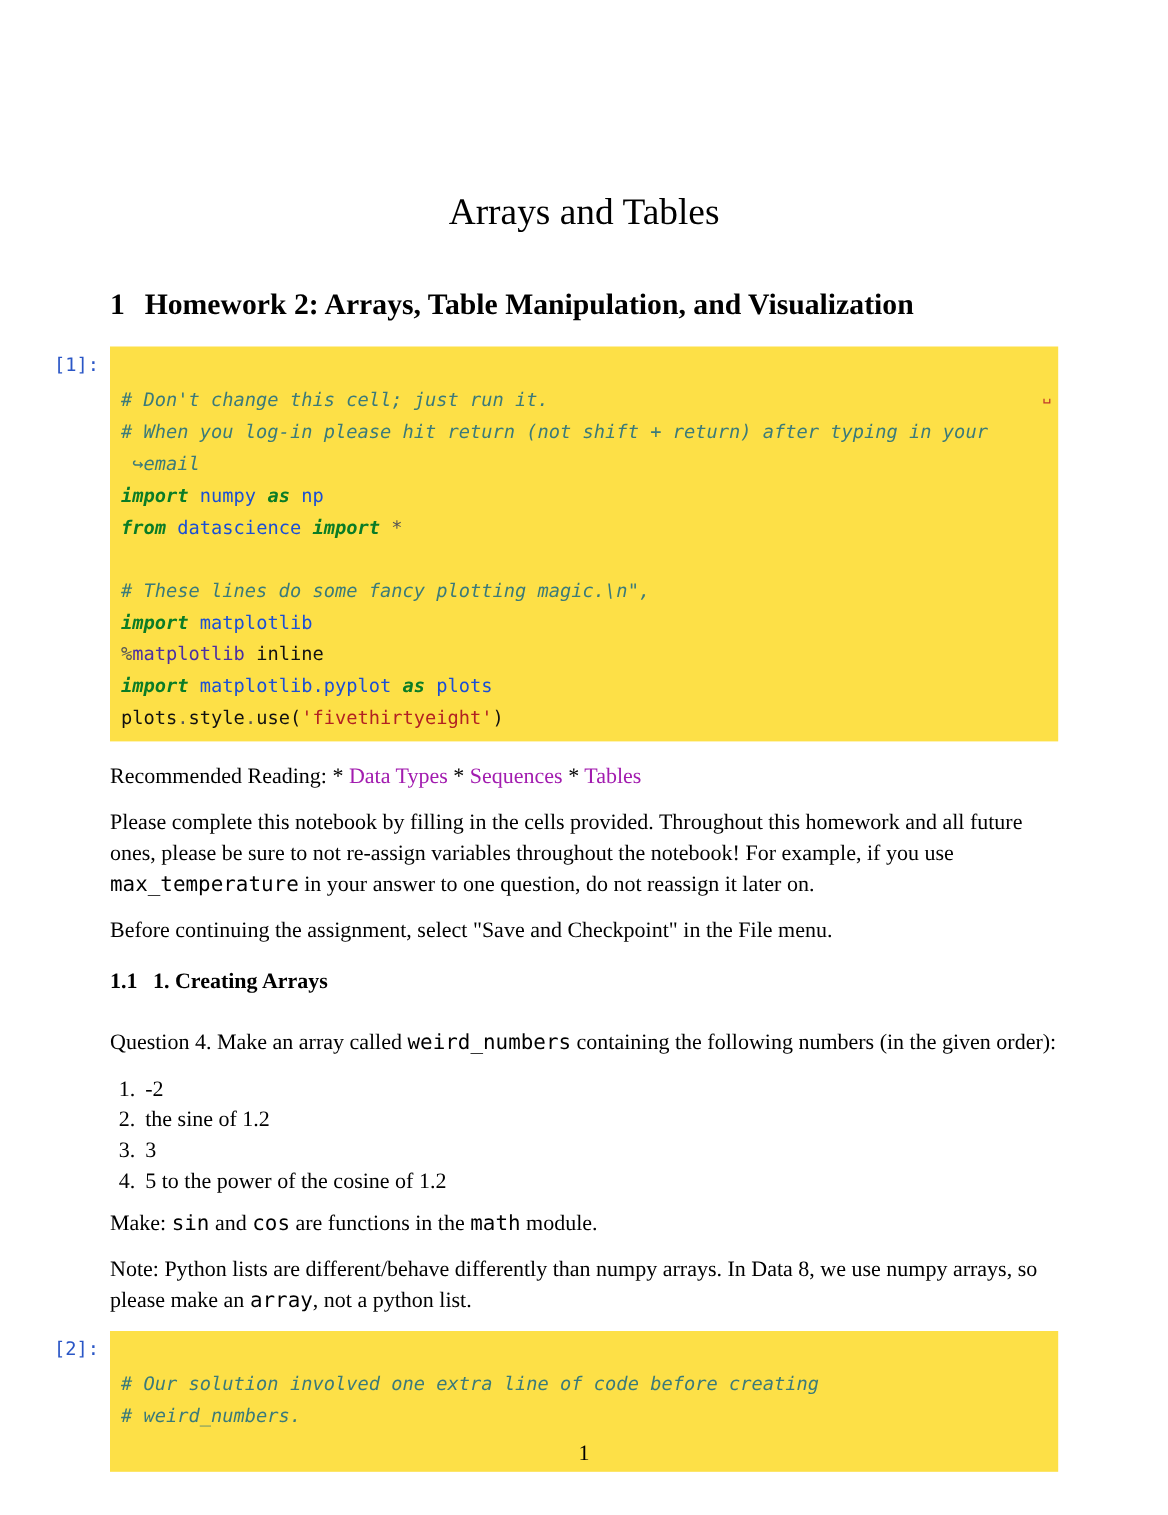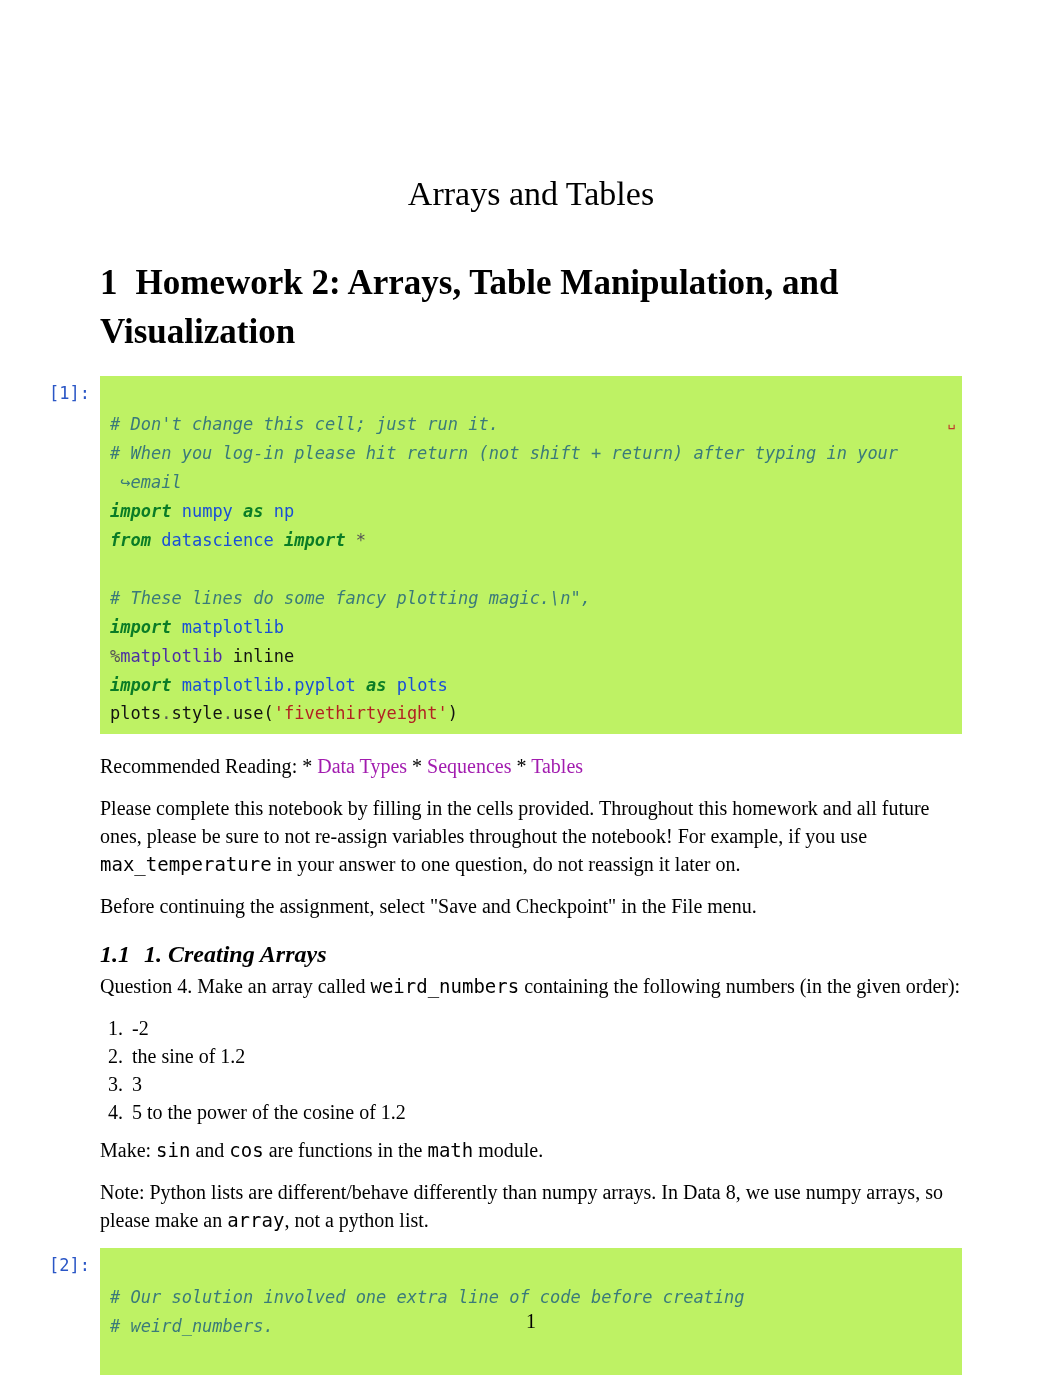--- a/index.html
+++ b/index.html
@@ -23,30 +23,29 @@
     font-size: 34px;
     margin: 0 0 40px 0;
     font-weight: 400;
   }
   .doc-date {
     text-align: center;
     font-size: 20px;
     margin: 0 0 50px 0;
   }
   .section-h1 {
-    font-size: 35px;
+    font-size: 27px;
     font-weight: bold;
     margin: 0 0 20px 0;
   }
   .section-num { margin-right: 18px; }
   .sub-h {
-    font-size: 24px;
+    font-size: 20px;
     font-weight: bold;
-    margin: 18px 0 0 0;
-    font-style: italic;
+    margin: 18px 0 28px 0;
   }
   .sub-num { margin-right: 14px; }
   .cell-wrap {
     display: flex;
     align-items: flex-start;
     margin-left: -54px;
     margin-bottom: 18px;
   }
   .prompt {
     width: 54px;
@@ -54,21 +53,21 @@
     text-align: right;
     padding-right: 10px;
     padding-top: 6px;
     font-family: "DejaVu Sans Mono", Menlo, Consolas, monospace;
     font-size: 17px;
     color: #2a56c6;
     box-sizing: border-box;
   }
   .code-cell {
     flex: 1;
-    background: #bef264;
+    background: #fde047;
     padding: 6px 10px 6px 10px;
     font-family: "DejaVu Sans Mono", Menlo, Consolas, monospace;
     font-size: 17px;
     line-height: 1.7;
     color: #111;
     white-space: pre;
     position: relative;
   }
   .c-comment { color: #3a7a7a; font-style: italic; }
   .c-kw { color: #0a7c26; font-weight: bold; font-style: italic; }

